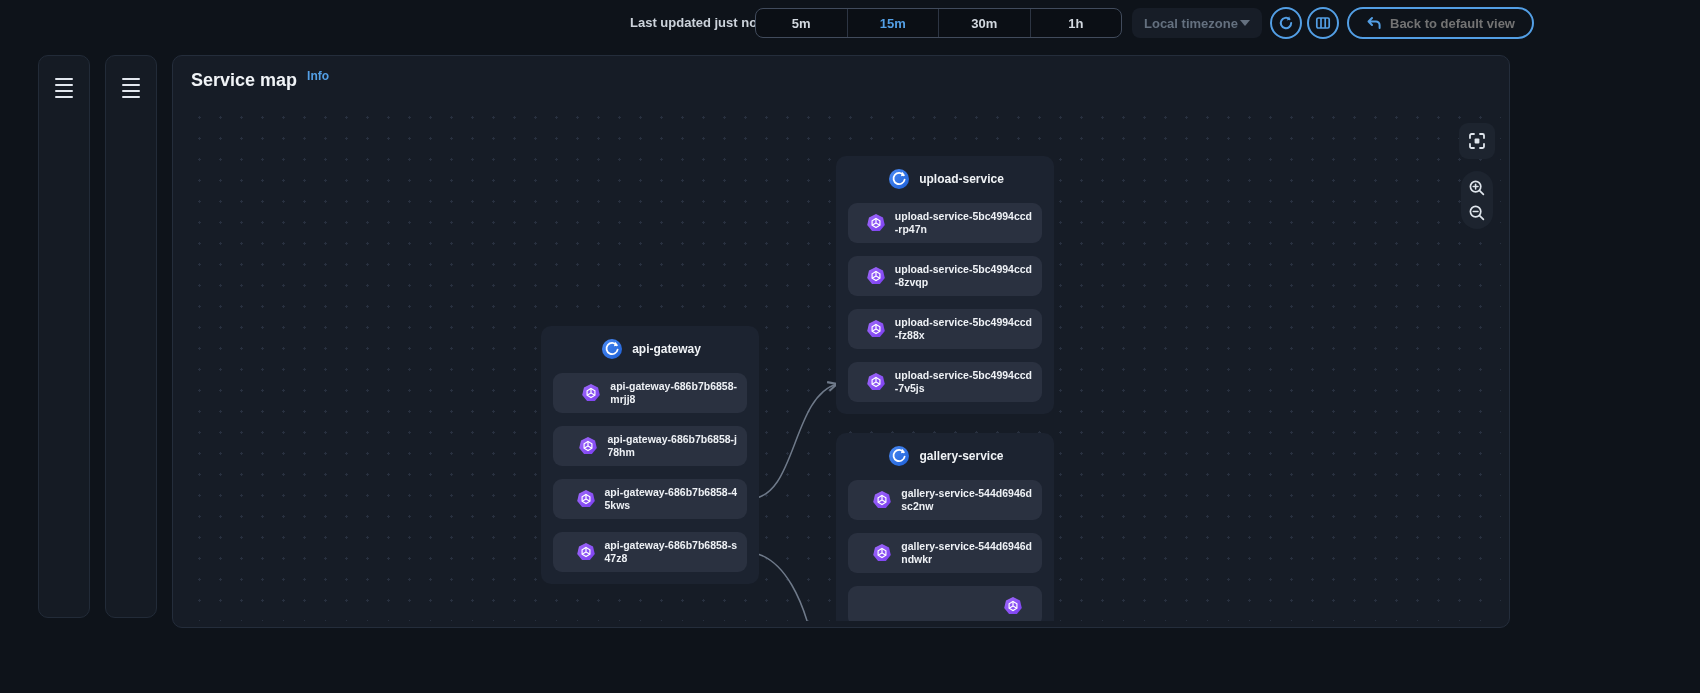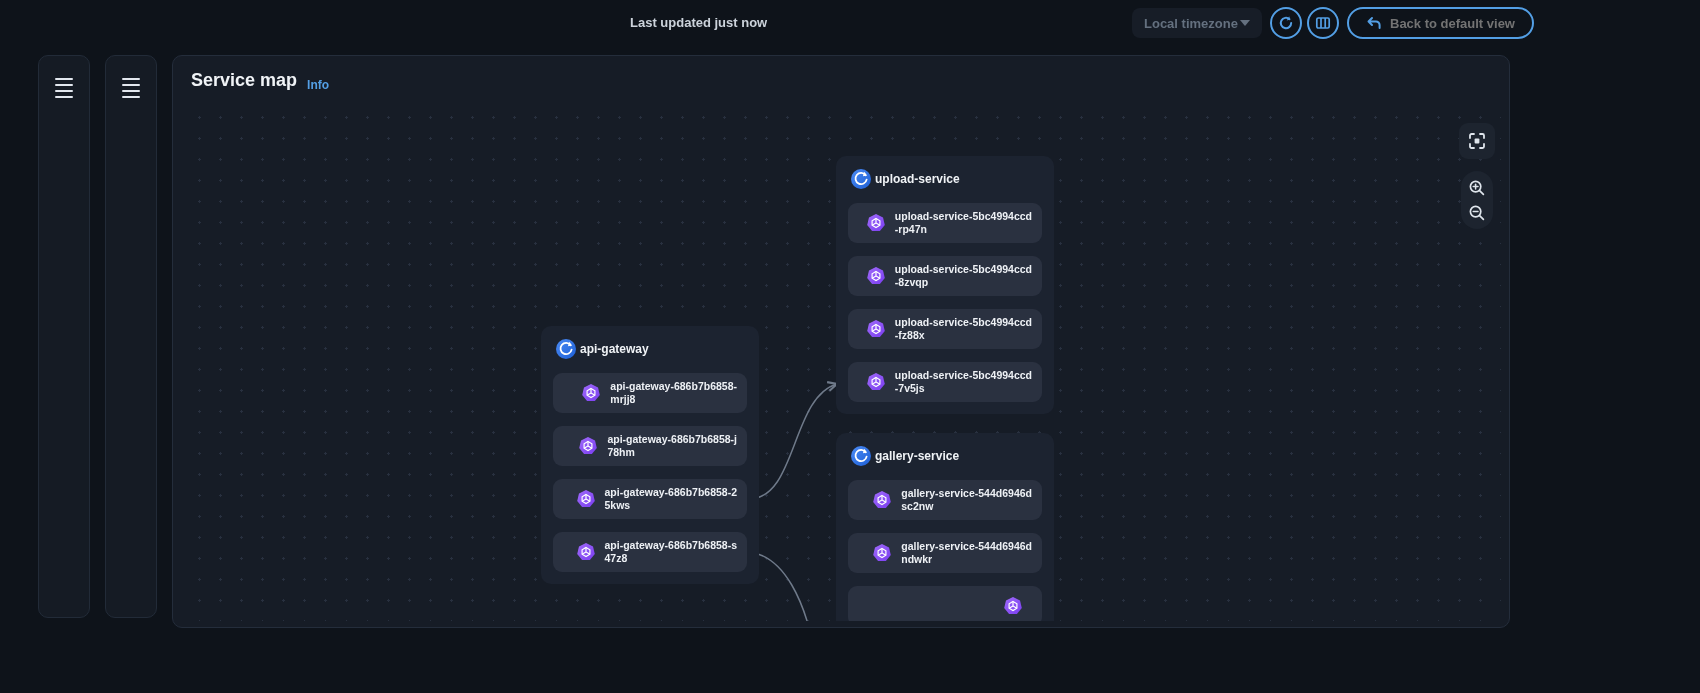--- a/index.html
+++ b/index.html
@@ -62,33 +62,33 @@
     display:flex; flex-direction:column; align-items:center; justify-content:center; gap:4px;
   }
   .hamburger i { display:block; width:18px; height:2px; background:#e2e7ee; border-radius:1px; }
   
   .panel {
     position:absolute; left:172px; top:55px; width:1338px; height:573px;
     background:#161c26; border:1px solid #242d3b; border-radius:10px;
   }
   .panel-header { position:absolute; left:18px; top:13px; display:flex; align-items:flex-start; gap:10px;justify-content:space-between; }
   .panel-title { font-size:18px; font-weight:700; color:#f0f3f6; line-height:22px; }
-  .info-link { font-size:12px; font-weight:700; color:#539fe5; text-decoration:none; margin-top:9px; cursor:pointer; }
+  .info-link { font-size:12px; font-weight:700; color:#539fe5; text-decoration:none; margin-top:0; cursor:pointer; }
   .canvas {
     position:absolute; left:10px; top:45px; width:1318px; height:520px; overflow:hidden;
     background-image:radial-gradient(circle, #28303f 1.1px, transparent 1.3px);
     background-size:21px 21px; background-position:6px 6px;
   }
   .edges { position:absolute; left:0; top:0; pointer-events:none; }
   
   .node-group {
     position:absolute; width:218px; background:#1c2330; border-radius:10px;
     padding:12px; display:flex; flex-direction:column; gap:13px;
   }
-  .group-header { display:flex; align-items:center; gap:3px; padding-left:2px; cursor:pointer; }
+  .group-header { display:flex; align-items:center; gap:9px; padding-left:2px; cursor:pointer;justify-content:center; }
   .group-name { font-size:12px; font-weight:700; color:#f0f3f6; }
   .pod-row {
     height:40px; background:#2a3140; border-radius:9px;
     display:flex; align-items:center; gap:9px; padding:0 10px; cursor:pointer;justify-content:flex-end;
   }
   .pod-text { font-size:10.5px; font-weight:700; color:#eef1f5; line-height:13px; }
   .pod-text span { display:block; white-space:nowrap; }
   
   .fit-btn {
     position:absolute; left:1276px; top:22px; width:36px; height:36px; border-radius:9px;
@@ -102,20 +102,26 @@
   .zoom-btn { background:transparent; border:none; width:28px; height:24px; display:flex; align-items:center; justify-content:center; cursor:pointer; }
 </style>
 </head>
 <body>
 
 <div class="page">
 
   <header class="topbar">
     <span class="last-updated">Last updated just now</span>
 
+    <div class="segmented">
+      <button class="seg">5m</button>
+      <button class="seg selected">15m</button>
+      <button class="seg">30m</button>
+      <button class="seg">1h</button>
+    </div>
 
     <button class="tz-select">
       <span>Local timezone</span>
       <span class="caret-down"></span>
     </button>
 
     <button class="circ-btn refresh-btn">
       <svg width="16" height="16" viewBox="0 0 16 16">
         <path d="M13.2 8a5.2 5.2 0 1 1-1.7-3.85" fill="none" stroke="#539fe5" stroke-width="2" stroke-linecap="round"></path>
         <path d="M11.2 1.2 L12.1 4.6 L8.7 5.4 Z" fill="#539fe5"></path>
@@ -222,21 +228,21 @@
               <span>78hm</span>
           </div>
         </div>
         <div class="pod-row">
           <svg width="20" height="20" viewBox="0 0 20 20">
             <polygon points="10,1 17,4.4 18.8,12 13.9,18.1 6.1,18.1 1.2,12 3,4.4" fill="url(#podg)"></polygon>
             <polygon points="10,5.5 13.9,7.75 13.9,12.25 10,14.5 6.1,12.25 6.1,7.75" fill="none" stroke="#ffffff" stroke-width="1.2"></polygon>
             <path d="M10 10 L10 5.5 M10 10 L13.9 12.25 M10 10 L6.1 12.25" stroke="#ffffff" stroke-width="1.2" fill="none"></path>
           </svg>
           <div class="pod-text">
-            <span>api-gateway-686b7b6858-2</span>
+            <span>api-gateway-686b7b6858-4</span>
               <span>5kws</span>
           </div>
         </div>
         <div class="pod-row">
           <svg width="20" height="20" viewBox="0 0 20 20">
             <polygon points="10,1 17,4.4 18.8,12 13.9,18.1 6.1,18.1 1.2,12 3,4.4" fill="url(#podg)"></polygon>
             <polygon points="10,5.5 13.9,7.75 13.9,12.25 10,14.5 6.1,12.25 6.1,7.75" fill="none" stroke="#ffffff" stroke-width="1.2"></polygon>
             <path d="M10 10 L10 5.5 M10 10 L13.9 12.25 M10 10 L6.1 12.25" stroke="#ffffff" stroke-width="1.2" fill="none"></path>
           </svg>
           <div class="pod-text">

